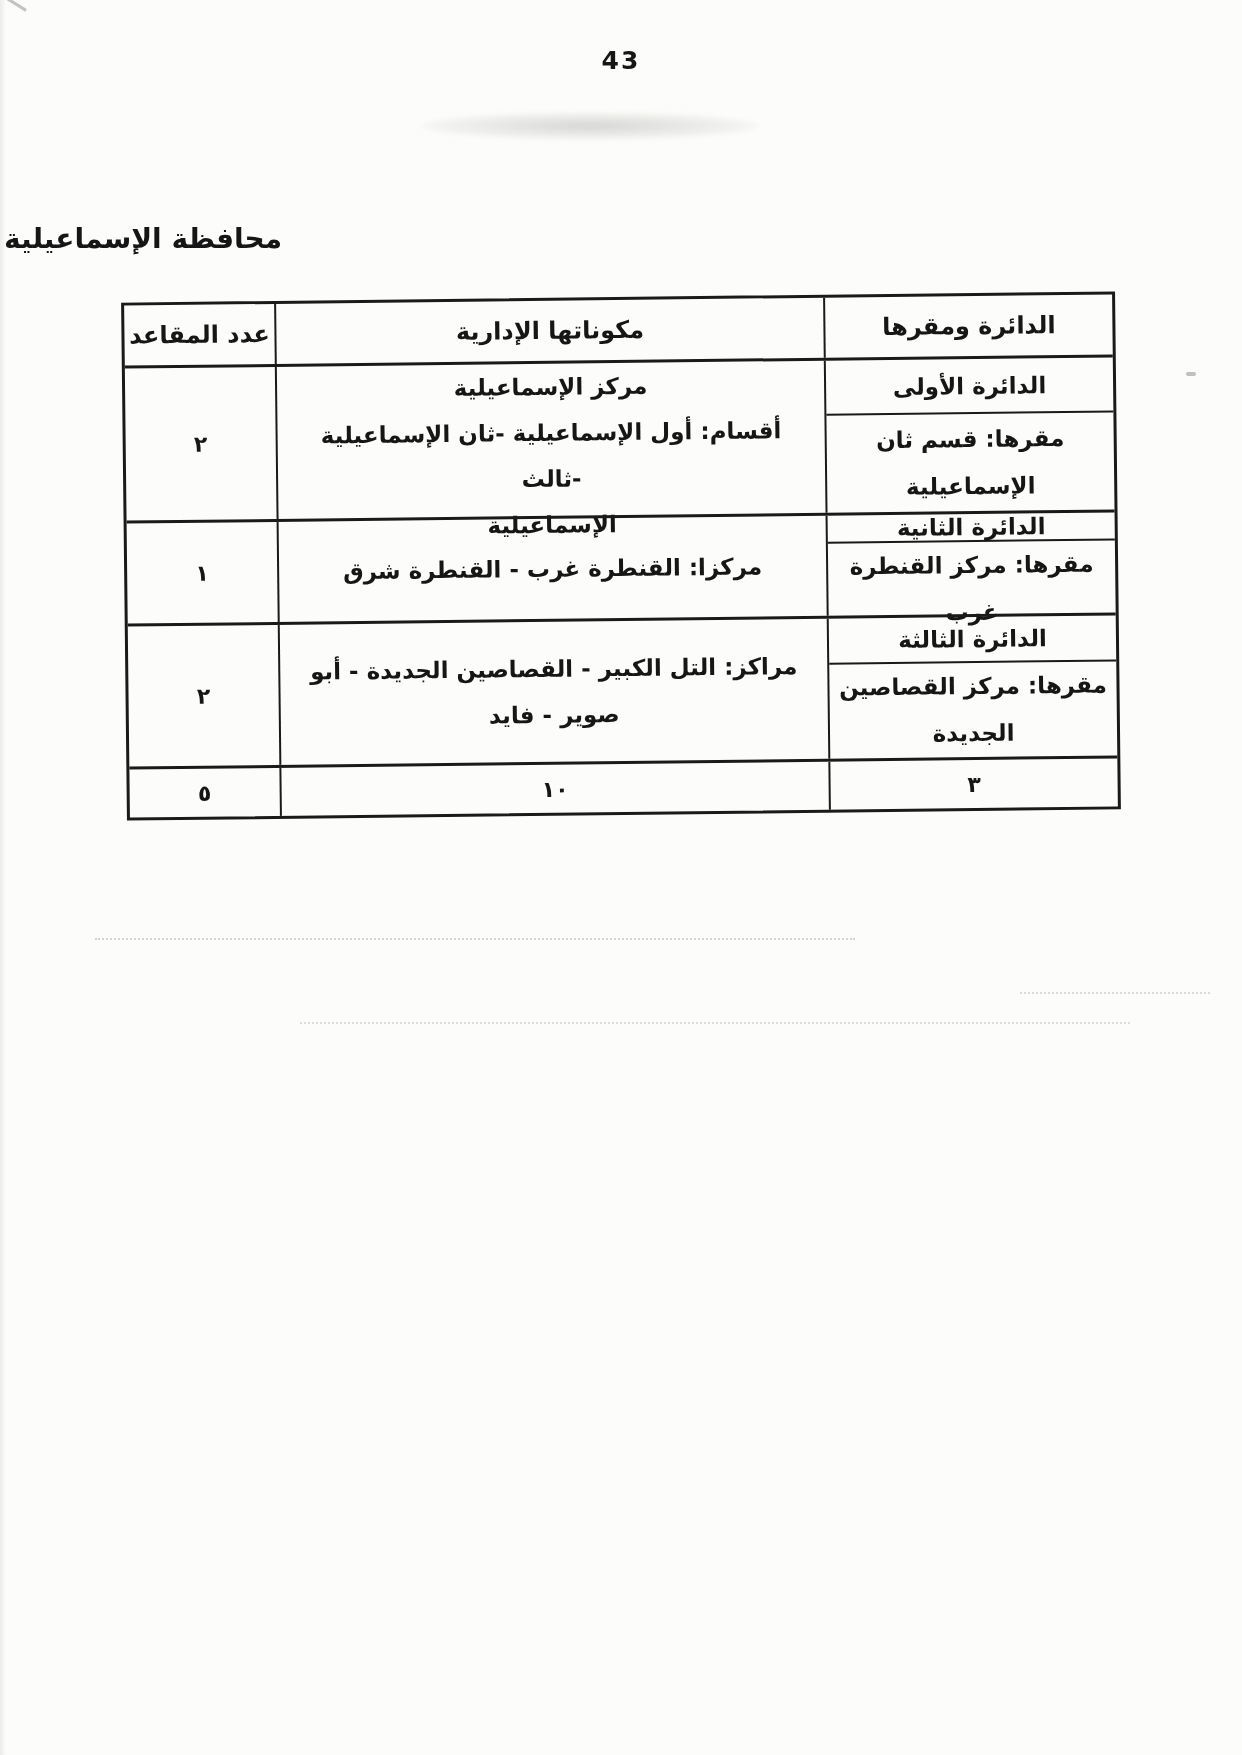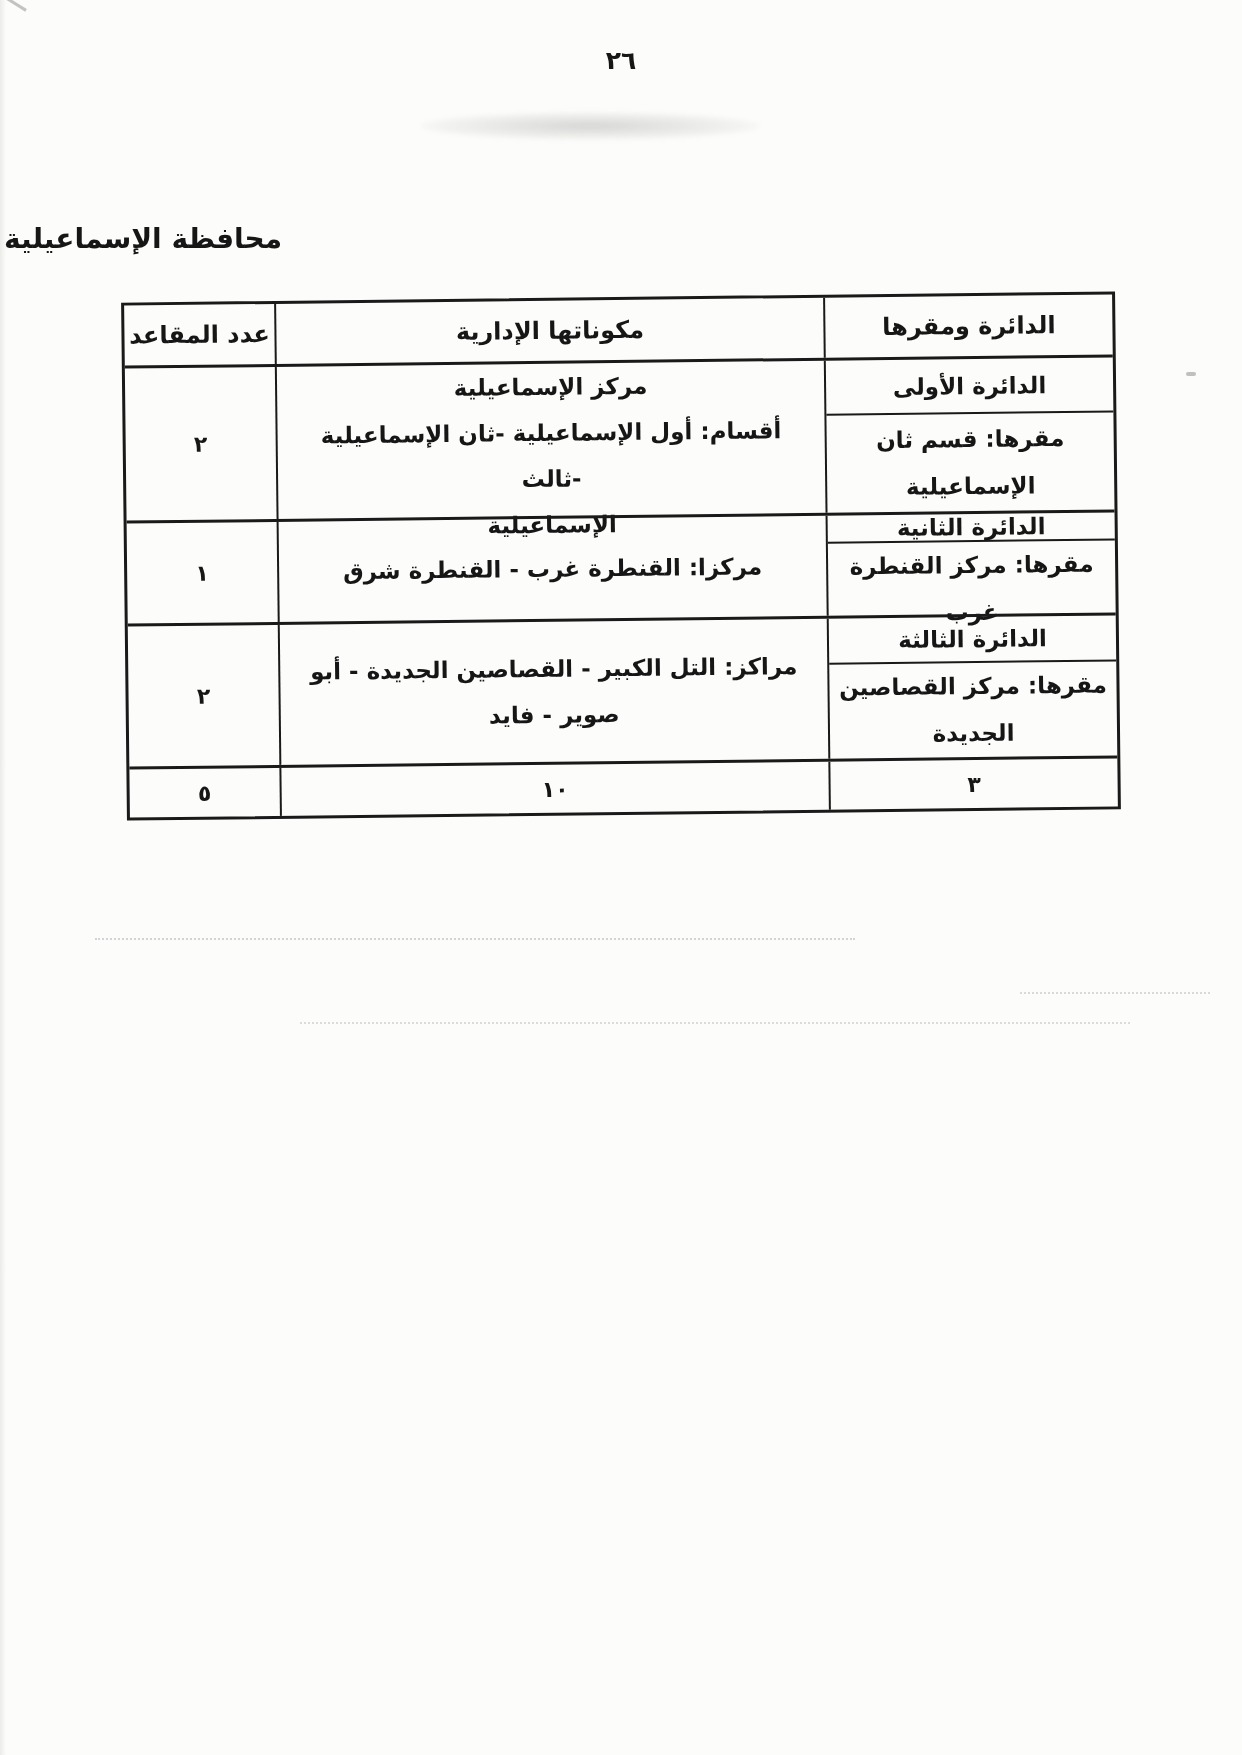--- a/index.html
+++ b/index.html
@@ -158,21 +158,21 @@
   .edge-shade-left {
     top: 0; left: 0; width: 6px; height: 1755px;
     background: linear-gradient(to right, rgba(160,160,158,0.18), rgba(160,160,158,0));
   }
 </style>
 </head>
 <body>
 
 <div class="page">
 
-  <div class="page-number">٢٦</div>
+  <div class="page-number">43</div>
 
   <div class="artifact pencil-smudge"></div>
 
   <div class="doc-title">محافظة الإسماعيلية</div>
 
   <div class="tbl">
 
     <div class="trow hdr">
       <div class="c-district">الدائرة ومقرها</div>
       <div class="c-comp">مكوناتها الإدارية</div>

